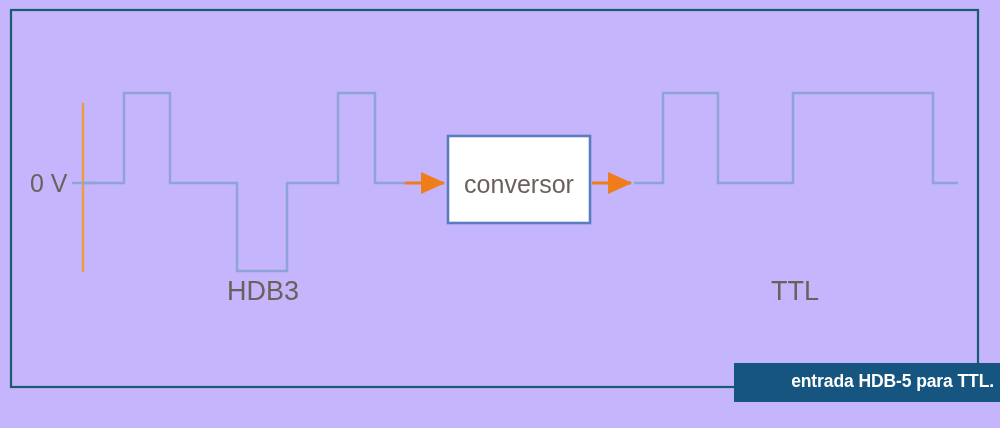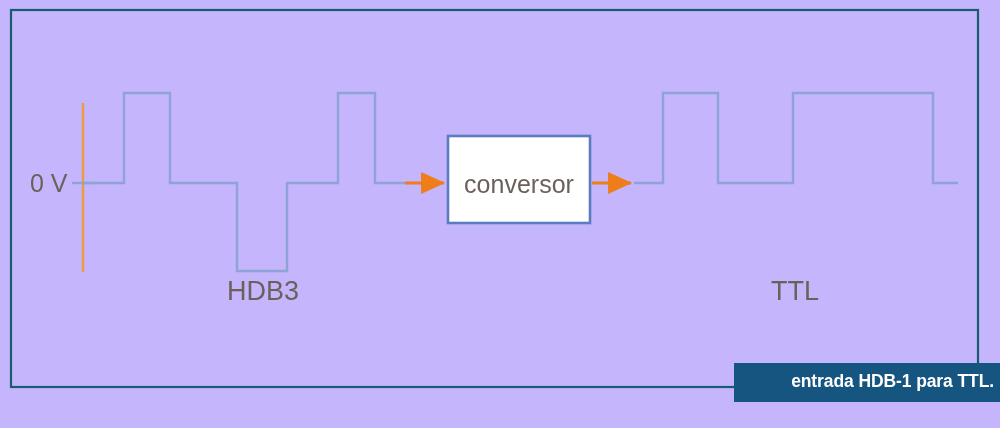--- a/index.html
+++ b/index.html
@@ -100,16 +100,16 @@
     <text class="svg-label" x="519" y="193" font-size="25" fill="#6c605a" text-anchor="middle">conversor</text>
 
     <line class="arrow-shaft" x1="592" y1="183" x2="631" y2="183" stroke="#ef7d1a" marker-end="url(#arrowhead-orange)"></line>
 
     <path class="wave-path" stroke="#8fa3d6" d="M 634 183 L 663 183 L 663 93 L 718 93 L 718 183 L 793 183 L 793 93 L 933 93 L 933 183 L 958 183"></path>
 
     <text class="svg-label" x="795" y="300" font-size="27" fill="#6c605a" text-anchor="middle">TTL</text>
   </svg>
 
   <div id="caption-box" style="background:#15557f; color:#ffffff;">
-    <span class="cap-line">entrada HDB-1 para TTL.</span>
+    <span class="cap-line">entrada HDB-5 para TTL.</span>
   </div>
 
 </div>
 
 </body></html>

